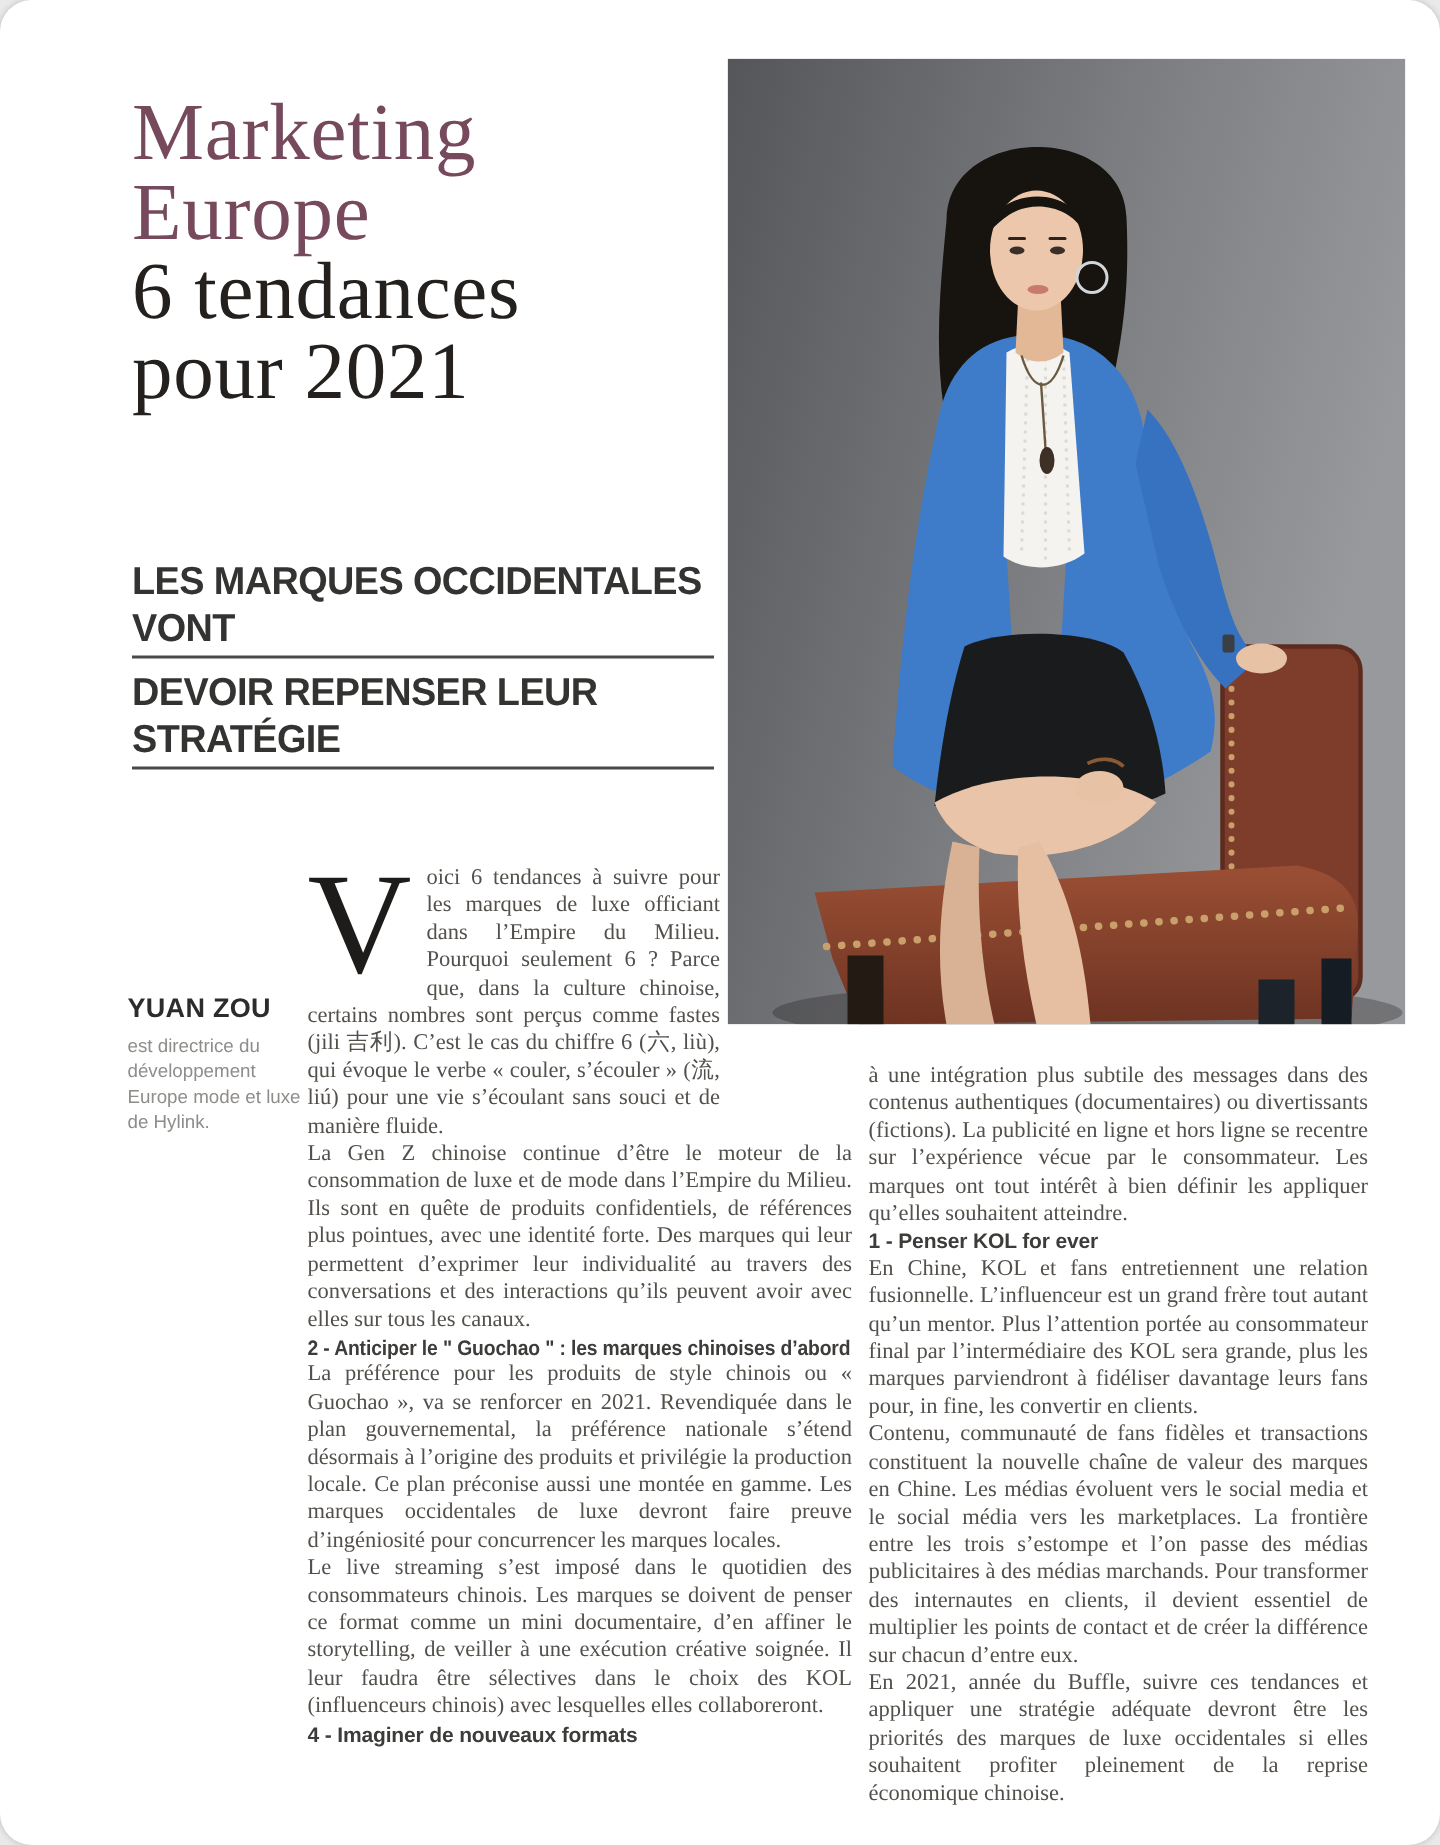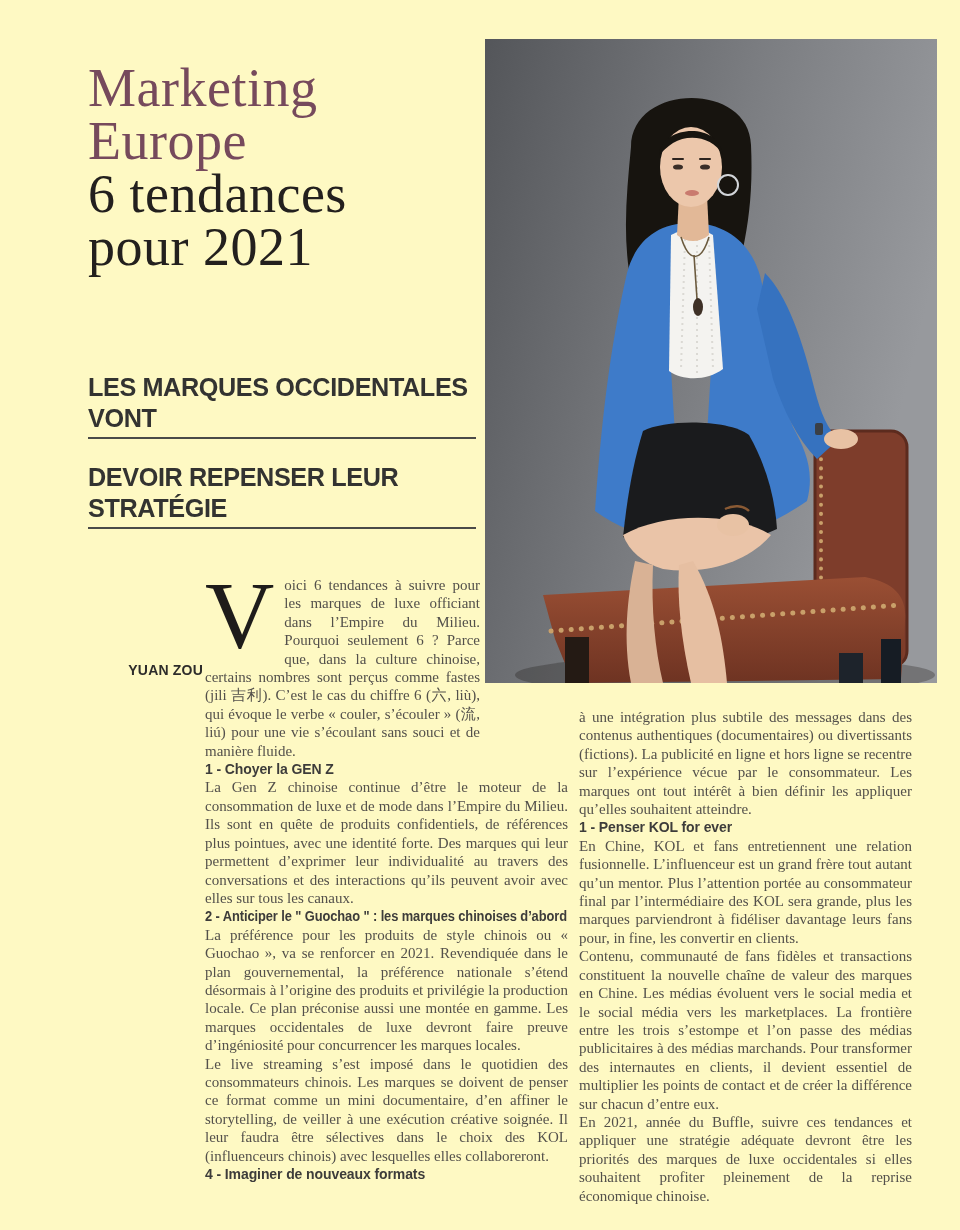--- a/index.html
+++ b/index.html
@@ -1,36 +1,36 @@
 <!DOCTYPE html>
 <html lang="fr"><head>
 <meta charset="utf-8">
 <style>
   html,body{margin:0;padding:0;}
   body{background:#e9e9e9;font-family:"Liberation Sans",sans-serif;}
-  .page{position:relative;width:960px;height:1230px;background:#fef9c3;margin:0 auto;
-        overflow:hidden;box-shadow:0 0 4px rgba(0,0,0,.2);}
+  .page{position:relative;width:960px;height:1230px;background:#ffffff;margin:0 auto;
+        overflow:hidden;box-shadow:0 0 4px rgba(0,0,0,.2);border-radius:21px;}
   
   .title{position:absolute;left:88px;top:62px;width:410px;
          font-family:"Liberation Serif",serif;font-size:54px;line-height:53px;
          letter-spacing:.5px;font-weight:400;}
   .title .accent{color:#764a5c;}
   .title .dark{color:#23201e;}
   
   .standfirst{position:absolute;left:88px;top:372px;width:400px;}
-  .standfirst .sline{margin-bottom:23px;}
+  .standfirst .sline{margin-bottom:7px;}
   .standfirst .sline span{display:inline-block;font-weight:700;font-size:26px;
          letter-spacing:-.4px;color:#333331;border-bottom:2px solid #4a4a48;
          padding-bottom:3px;transform:scaleX(.97);transform-origin:0 50%;}
   
   .photo{position:absolute;left:485px;top:39px;width:452px;height:644px;overflow:hidden;}
   .photo svg{display:block;}
   
   .byline{position:absolute;left:85px;top:662px;width:118px;}
-  .byline .name{font-size:14px;font-weight:700;color:#2d2c2a;letter-spacing:.2px;margin-bottom:6px;text-align:right;}
+  .byline .name{font-size:18px;font-weight:700;color:#2d2c2a;letter-spacing:.2px;margin-bottom:6px;}
   .byline .desc{font-size:12.5px;line-height:17px;color:#8f8d8a;}
   
   .col{position:absolute;font-family:"Liberation Serif",serif;font-size:15px;
        line-height:18.4px;color:#53504b;text-align:justify;overflow:hidden;}
   .col-left{left:205px;top:576px;width:363px;height:654px;}
   .col-right{left:579px;top:708px;width:333px;height:505px;}
   .photo-intrude{float:right;width:88px;height:148px;}
   .dropcap{float:left;font-family:"Liberation Serif",serif;font-size:96px;line-height:80px;
        height:90px;padding-right:10px;color:#1e1c1a;}
   .col p{margin:0;}
@@ -113,26 +113,26 @@
 
       <ellipse cx="356" cy="400" rx="17" ry="10" fill="#e8c2a4"></ellipse>
       <rect x="330" y="384" width="8" height="12" rx="2" fill="#3a3f46"></rect>
       <ellipse cx="248" cy="486" rx="16" ry="11" fill="#e8c2a4"></ellipse>
       <path d="M240,470 C248,466 258,466 264,472" fill="none" stroke="#8a5a34" stroke-width="2.4"></path>
     </svg>
   </div>
 
   <div class="byline">
     <div class="name">YUAN ZOU</div>
+    <div class="desc">est directrice du développement Europe mode et luxe de Hylink.</div>
   </div>
 
   <div class="col col-left">
     <div class="photo-intrude"></div>
     <p><span class="dropcap">V</span><span>oici 6 tendances à suivre pour les marques de luxe officiant dans l’Empire du Milieu. Pourquoi seulement 6 ? Parce que, dans la culture chinoise, certains nombres sont perçus comme fastes (jili 吉利). C’est le cas du chiffre 6 (六, liù), qui évoque le verbe « couler, s’écouler » (流, liú) pour une vie s’écoulant sans souci et de manière fluide.</span></p>
-    <div class="h">1 - Choyer la GEN Z</div>
     <p>La Gen Z chinoise continue d’être le moteur de la consommation de luxe et de mode dans l’Empire du Milieu. Ils sont en quête de produits confidentiels, de références plus pointues, avec une identité forte. Des marques qui leur permettent d’exprimer leur individualité au travers des conversations et des interactions qu’ils peuvent avoir avec elles sur tous les canaux.</p>
     <div class="h nowrap">2 - Anticiper le " Guochao " : les marques chinoises d’abord</div>
     <p>La préférence pour les produits de style chinois ou « Guochao », va se renforcer en 2021. Revendiquée dans le plan gouvernemental, la préférence nationale s’étend désormais à l’origine des produits et privilégie la production locale. Ce plan préconise aussi une montée en gamme. Les marques occidentales de luxe devront faire preuve d’ingéniosité pour concurrencer les marques locales.</p>
     <p>Le live streaming s’est imposé dans le quotidien des consommateurs chinois. Les marques se doivent de penser ce format comme un mini documentaire, d’en affiner le storytelling, de veiller à une exécution créative soignée. Il leur faudra être sélectives dans le choix des KOL (influenceurs chinois) avec lesquelles elles collaboreront.</p>
     <div class="h">4 - Imaginer de nouveaux formats</div>
   </div>
 
   <div class="col col-right">
     <p>à une intégration plus subtile des messages dans des contenus authentiques (documentaires) ou divertissants (fictions). La publicité en ligne et hors ligne se recentre sur l’expérience vécue par le consommateur. Les marques ont tout intérêt à bien définir les appliquer qu’elles souhaitent atteindre.</p>
     <div class="h">1 - Penser KOL for ever</div>

